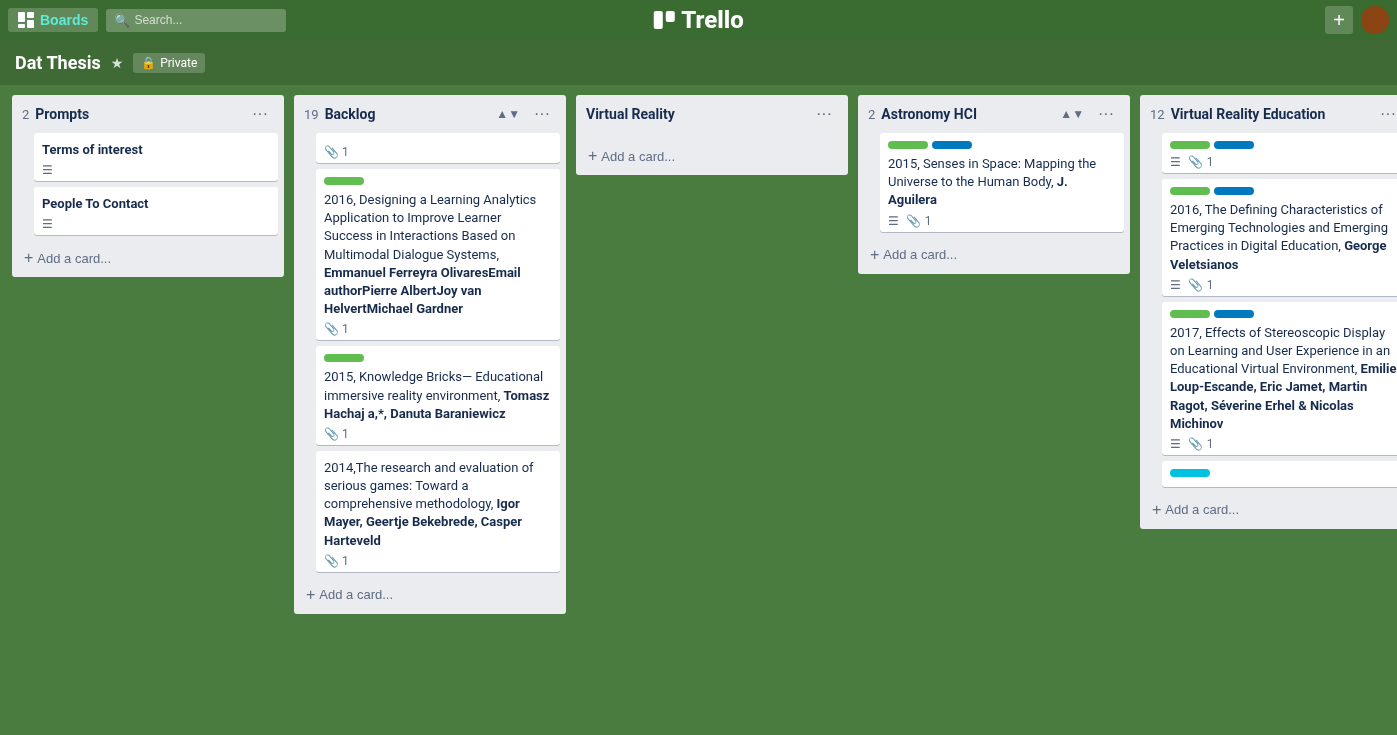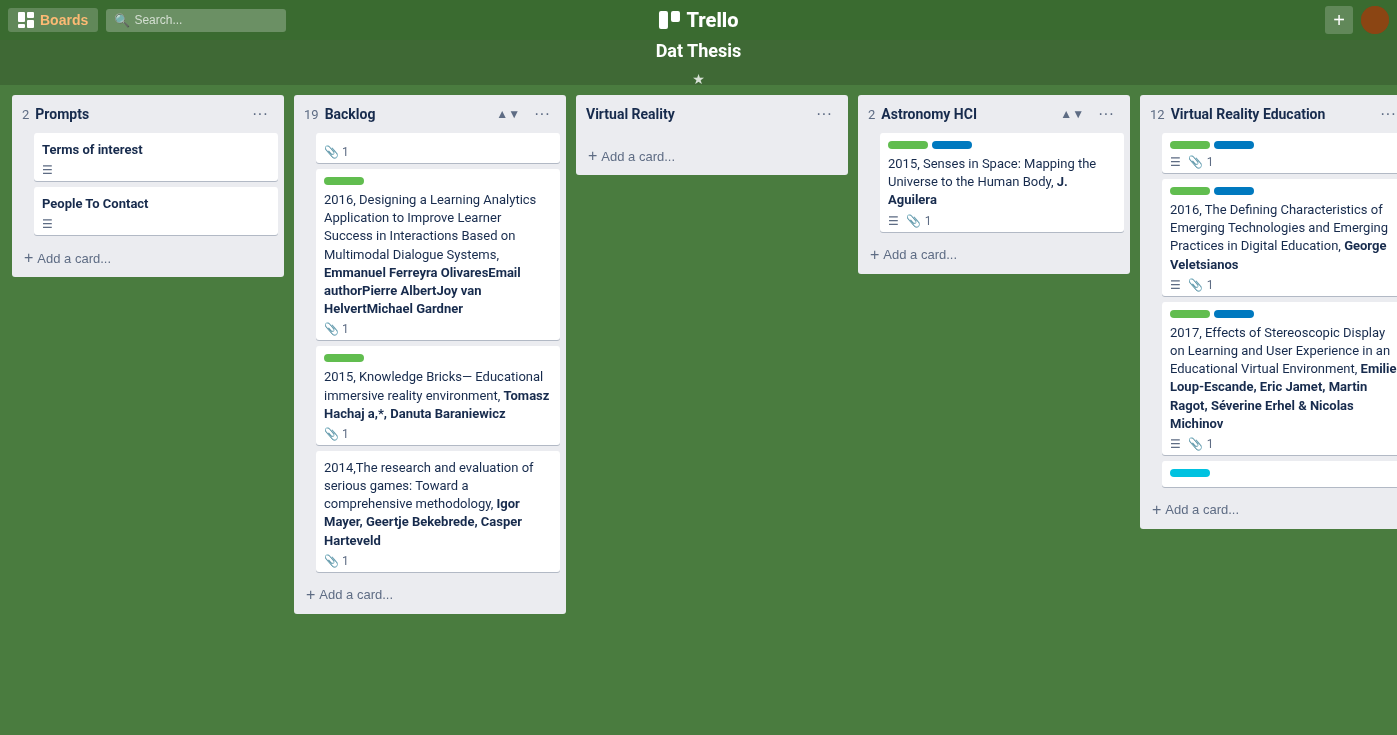--- a/index.html
+++ b/index.html
@@ -10,21 +10,21 @@
       background: #3a6b30;
       height: 40px;
       display: flex;
       align-items: center;
       padding: 0 8px;
       gap: 8px;
       position: relative;
     }
     .boards-btn {
       background: rgba(255,255,255,0.2);
-      color: #fdba74;
+      color: #5eead4;
       border: none;
       border-radius: 3px;
       padding: 4px 10px;
       font-size: 14px;
       font-weight: 700;
       cursor: pointer;
       display: flex;
       align-items: center;
       gap: 6px;
     }
@@ -46,21 +46,21 @@
       color: #fff;
       font-size: 12px;
       width: 140px;
     }
     .search-input::placeholder { color: rgba(255,255,255,0.7); }
     .trello-logo {
       position: absolute;
       left: 50%;
       transform: translateX(-50%);
       color: #fff;
-      font-size: 20px;
+      font-size: 24px;
       font-weight: 800;
       display: flex;
       align-items: center;
       gap: 6px;
     }
     .trello-icon {
       width: 22px;
       height: 18px;
       display: inline-flex;
       gap: 3px;
@@ -106,21 +106,20 @@
     }
 
     
     .board-header {
       background: rgba(0,0,0,0.15);
       height: 45px;
       display: flex;
       align-items: center;
       padding: 0 15px;
       gap: 10px;
-      flex-direction: column;
     }
     .board-title {
       color: #fff;
       font-size: 18px;
       font-weight: 700;
     }
     .star-icon { color: rgba(255,255,255,0.8); cursor: pointer; font-size: 14px; }
     .private-badge {
       background: rgba(255,255,255,0.2);
       color: #fff;

